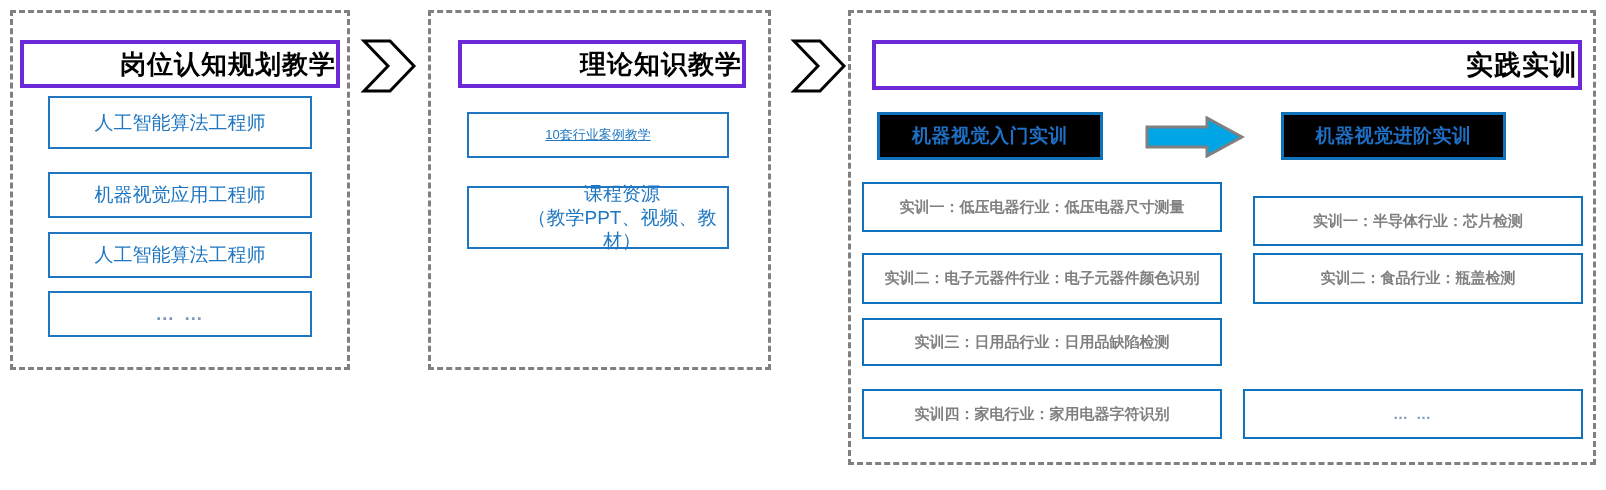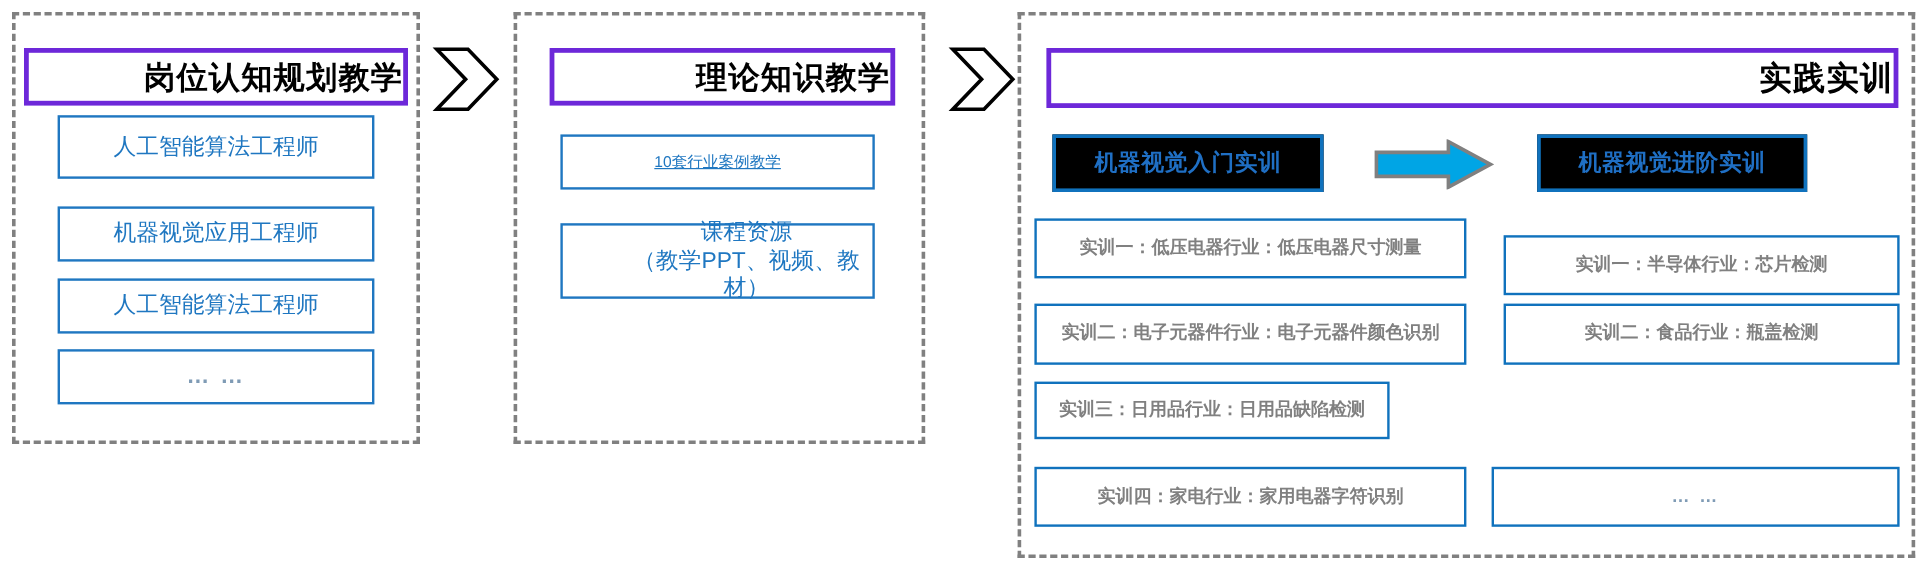--- a/index.html
+++ b/index.html
@@ -98,21 +98,21 @@
   </div>
 
   <div class="item-box" style="left:862px;top:253px;width:360px;height:51px;">
     <span style="font-size:15px;">实训二：电子元器件行业：电子元器件颜色识别</span>
   </div>
 
   <div class="item-box" style="left:862px;top:182px;width:360px;height:50px;">
     <span style="font-size:15px;">实训一：低压电器行业：低压电器尺寸测量</span>
   </div>
 
-  <div class="item-box" style="left:862px;top:318px;width:296px;height:48px;">
+  <div class="item-box" style="left:862px;top:318px;width:360px;height:48px;">
     <span style="font-size:15px;">实训三：日用品行业：日用品缺陷检测</span>
   </div>
 
   <div class="item-box" style="left:862px;top:389px;width:360px;height:50px;">
     <span style="font-size:15px;">实训四：家电行业：家用电器字符识别</span>
   </div>
 
   <div class="item-box" style="left:1253px;top:196px;width:330px;height:50px;">
     <span style="font-size:15px;">实训一：半导体行业：芯片检测</span>
   </div>

